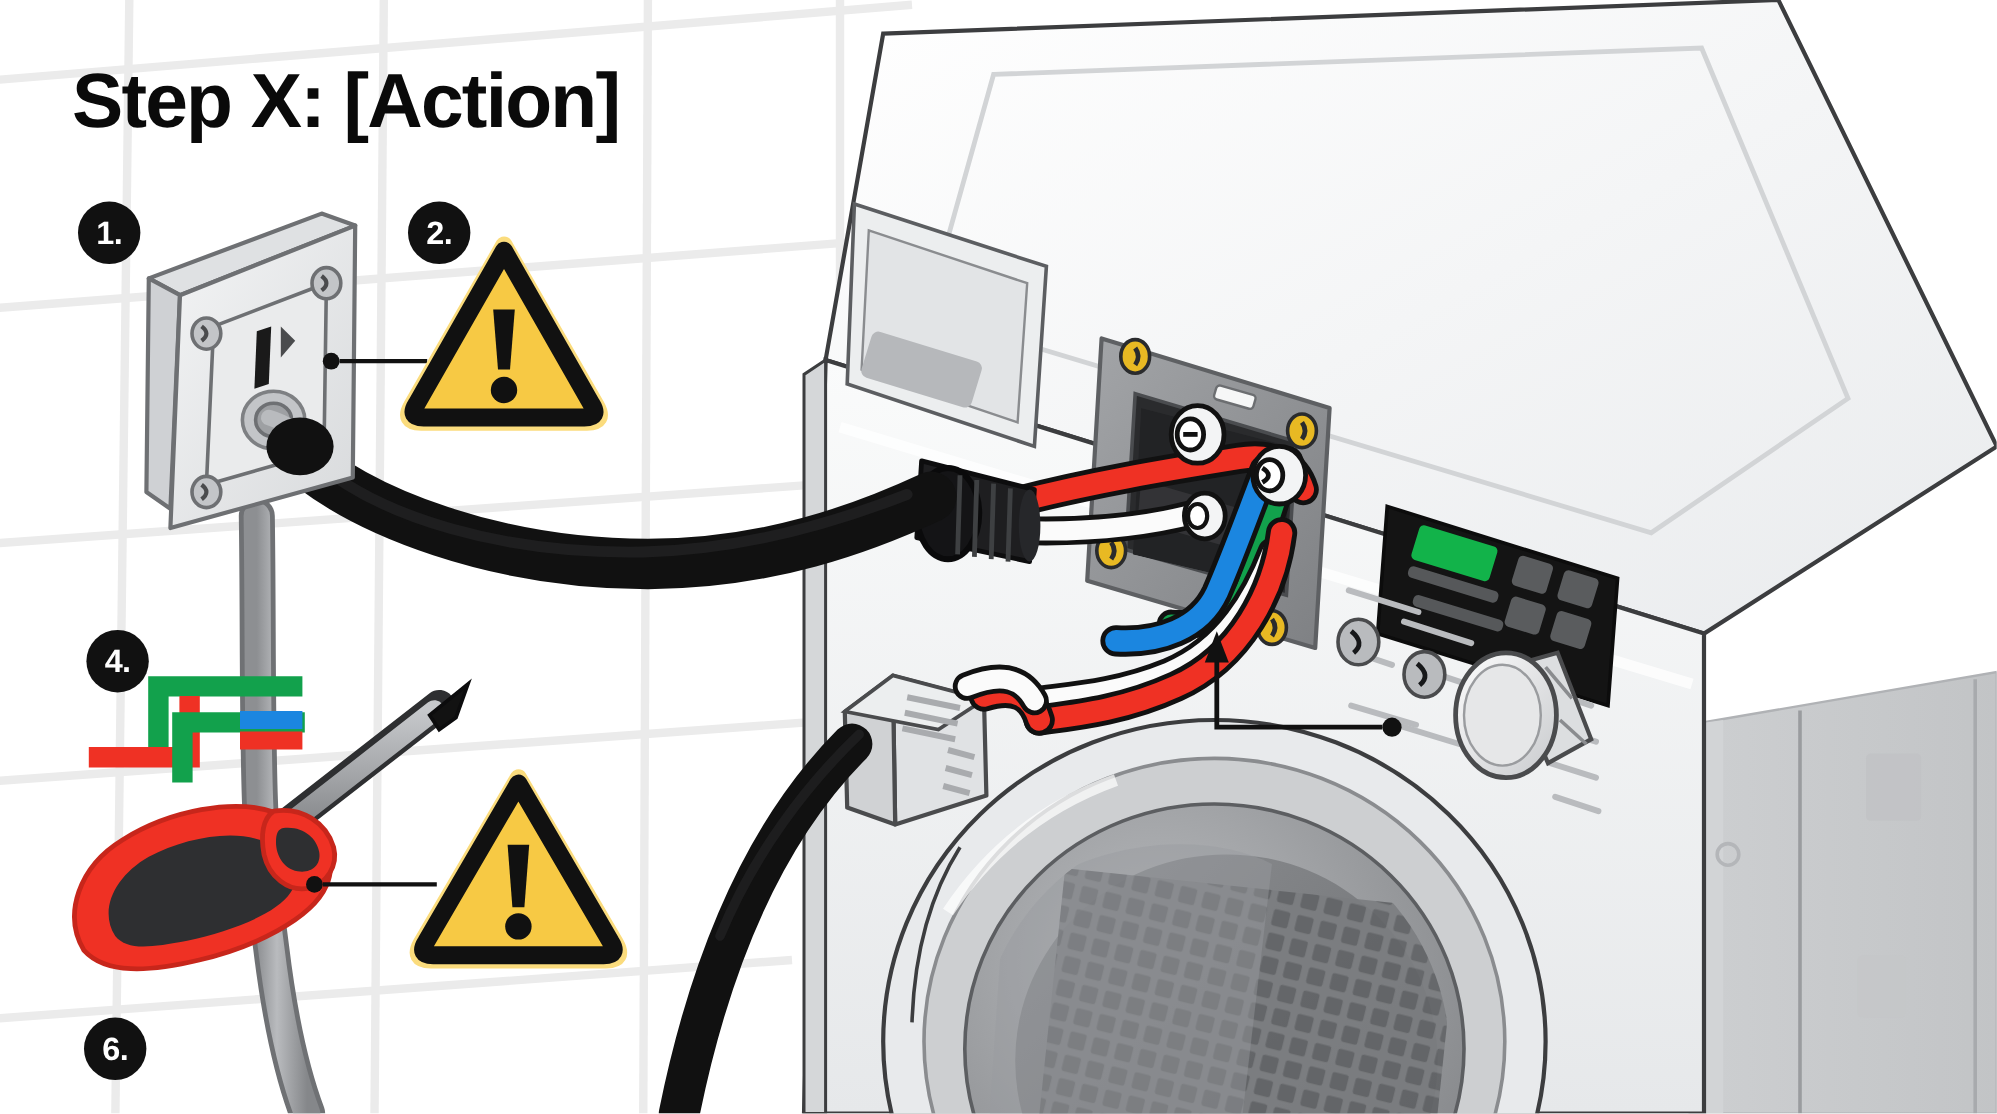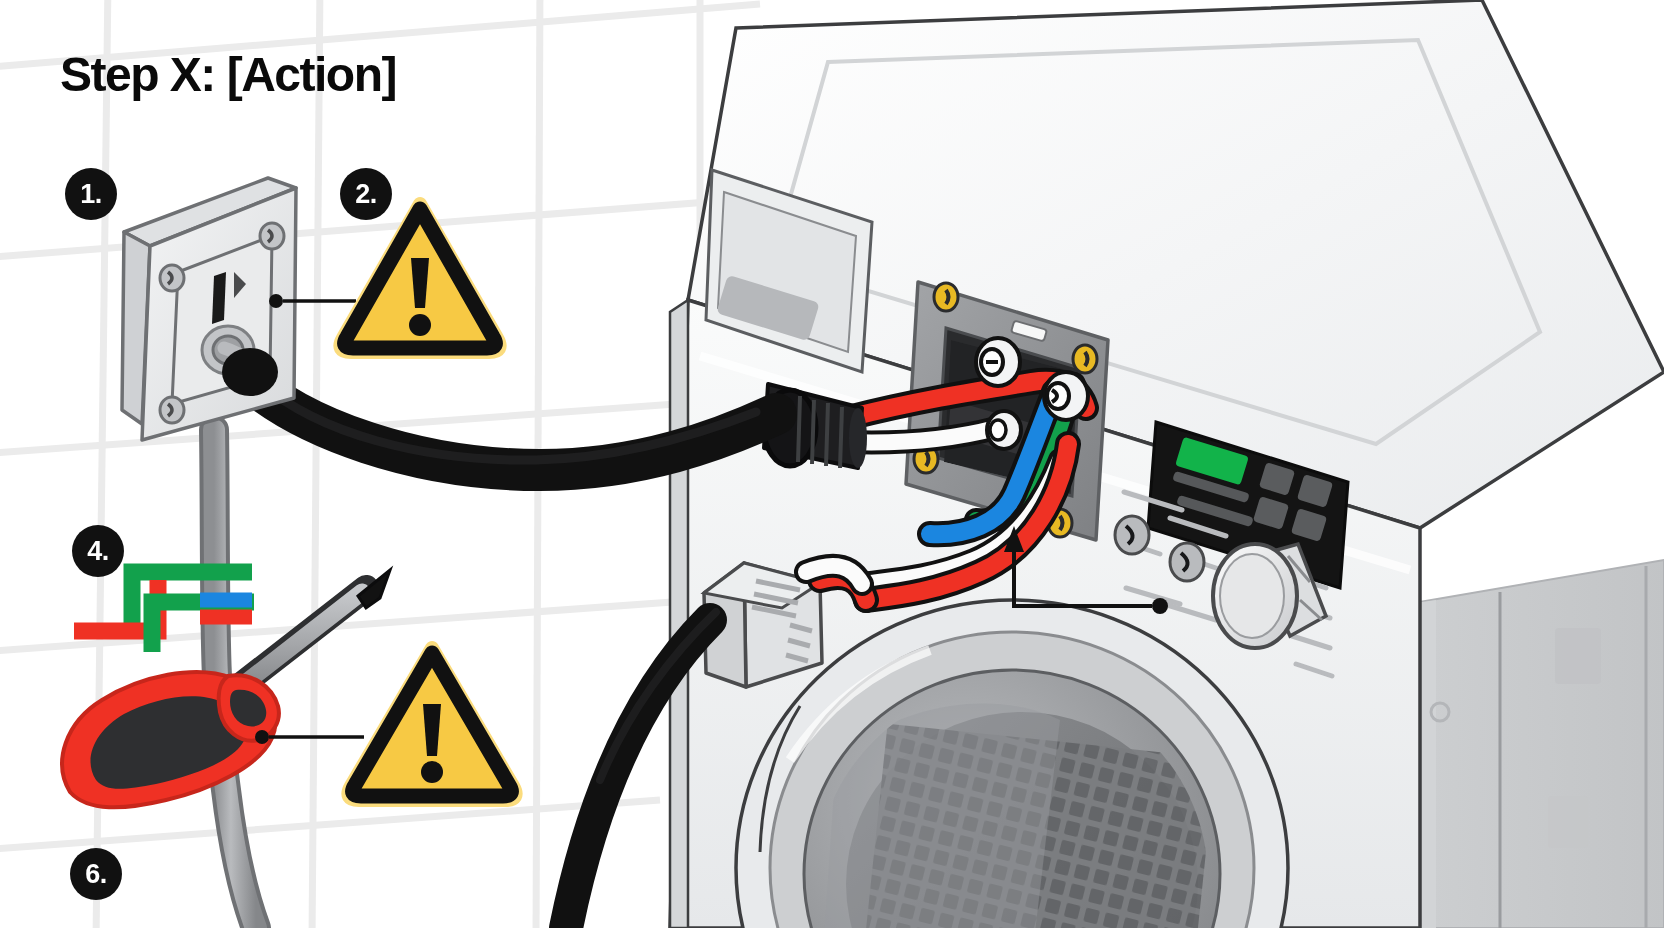--- a/index.html
+++ b/index.html
@@ -6,21 +6,21 @@
   * { margin:0; padding:0; box-sizing:border-box; }
   html,body { width:1664px; height:928px; overflow:hidden; background:#ffffff;
               font-family:"Liberation Sans", sans-serif; }
   #stage { position:relative; width:1664px; height:928px; background:#ffffff; }
   #art { position:absolute; inset:0; }
 
   
   .title {
     position:absolute; left:60px; top:47px;
     font-family:"Liberation Sans", sans-serif;
-    font-size:48px; font-weight:bold; color:#0a0a0a;
+    font-size:64px; font-weight:bold; color:#0a0a0a;
     letter-spacing:-1.5px; white-space:nowrap; z-index:40;
   }
 
   
   .step-badge {
     position:absolute; z-index:45;
     width:52px; height:52px; border-radius:50%;
     background:#111111; color:#ffffff;
     font-family:"Liberation Sans", sans-serif;
     font-size:27px; font-weight:bold;

